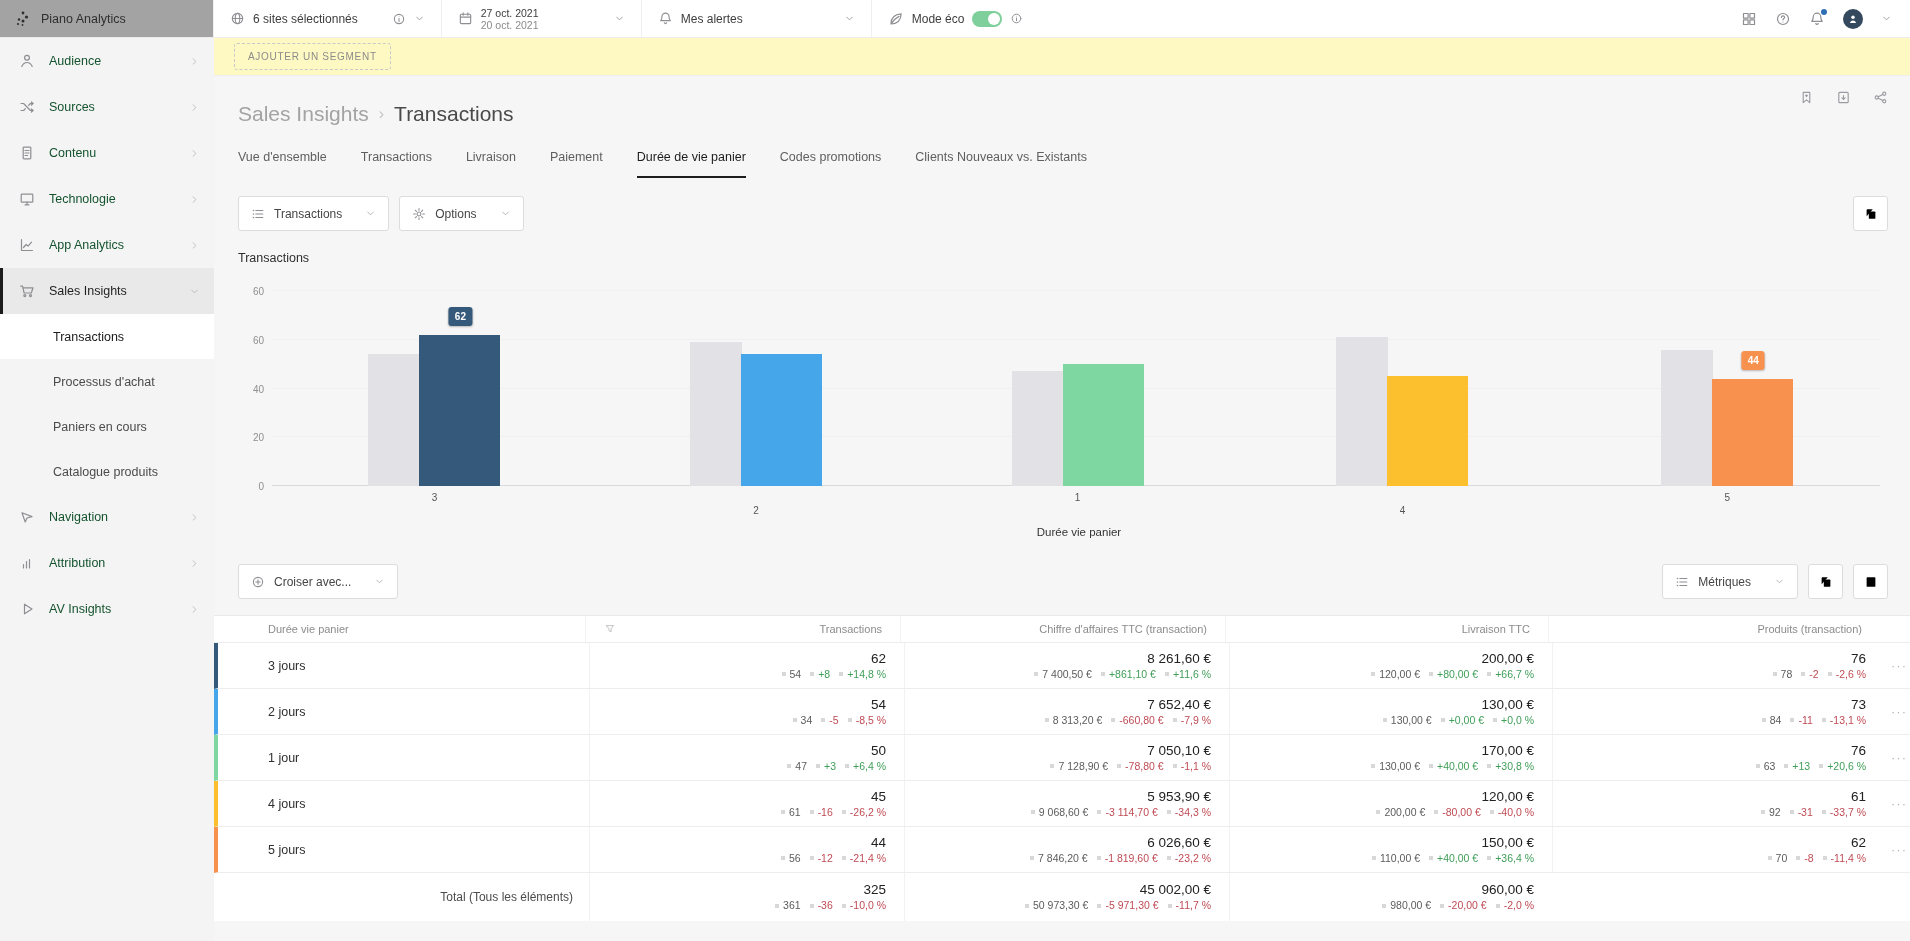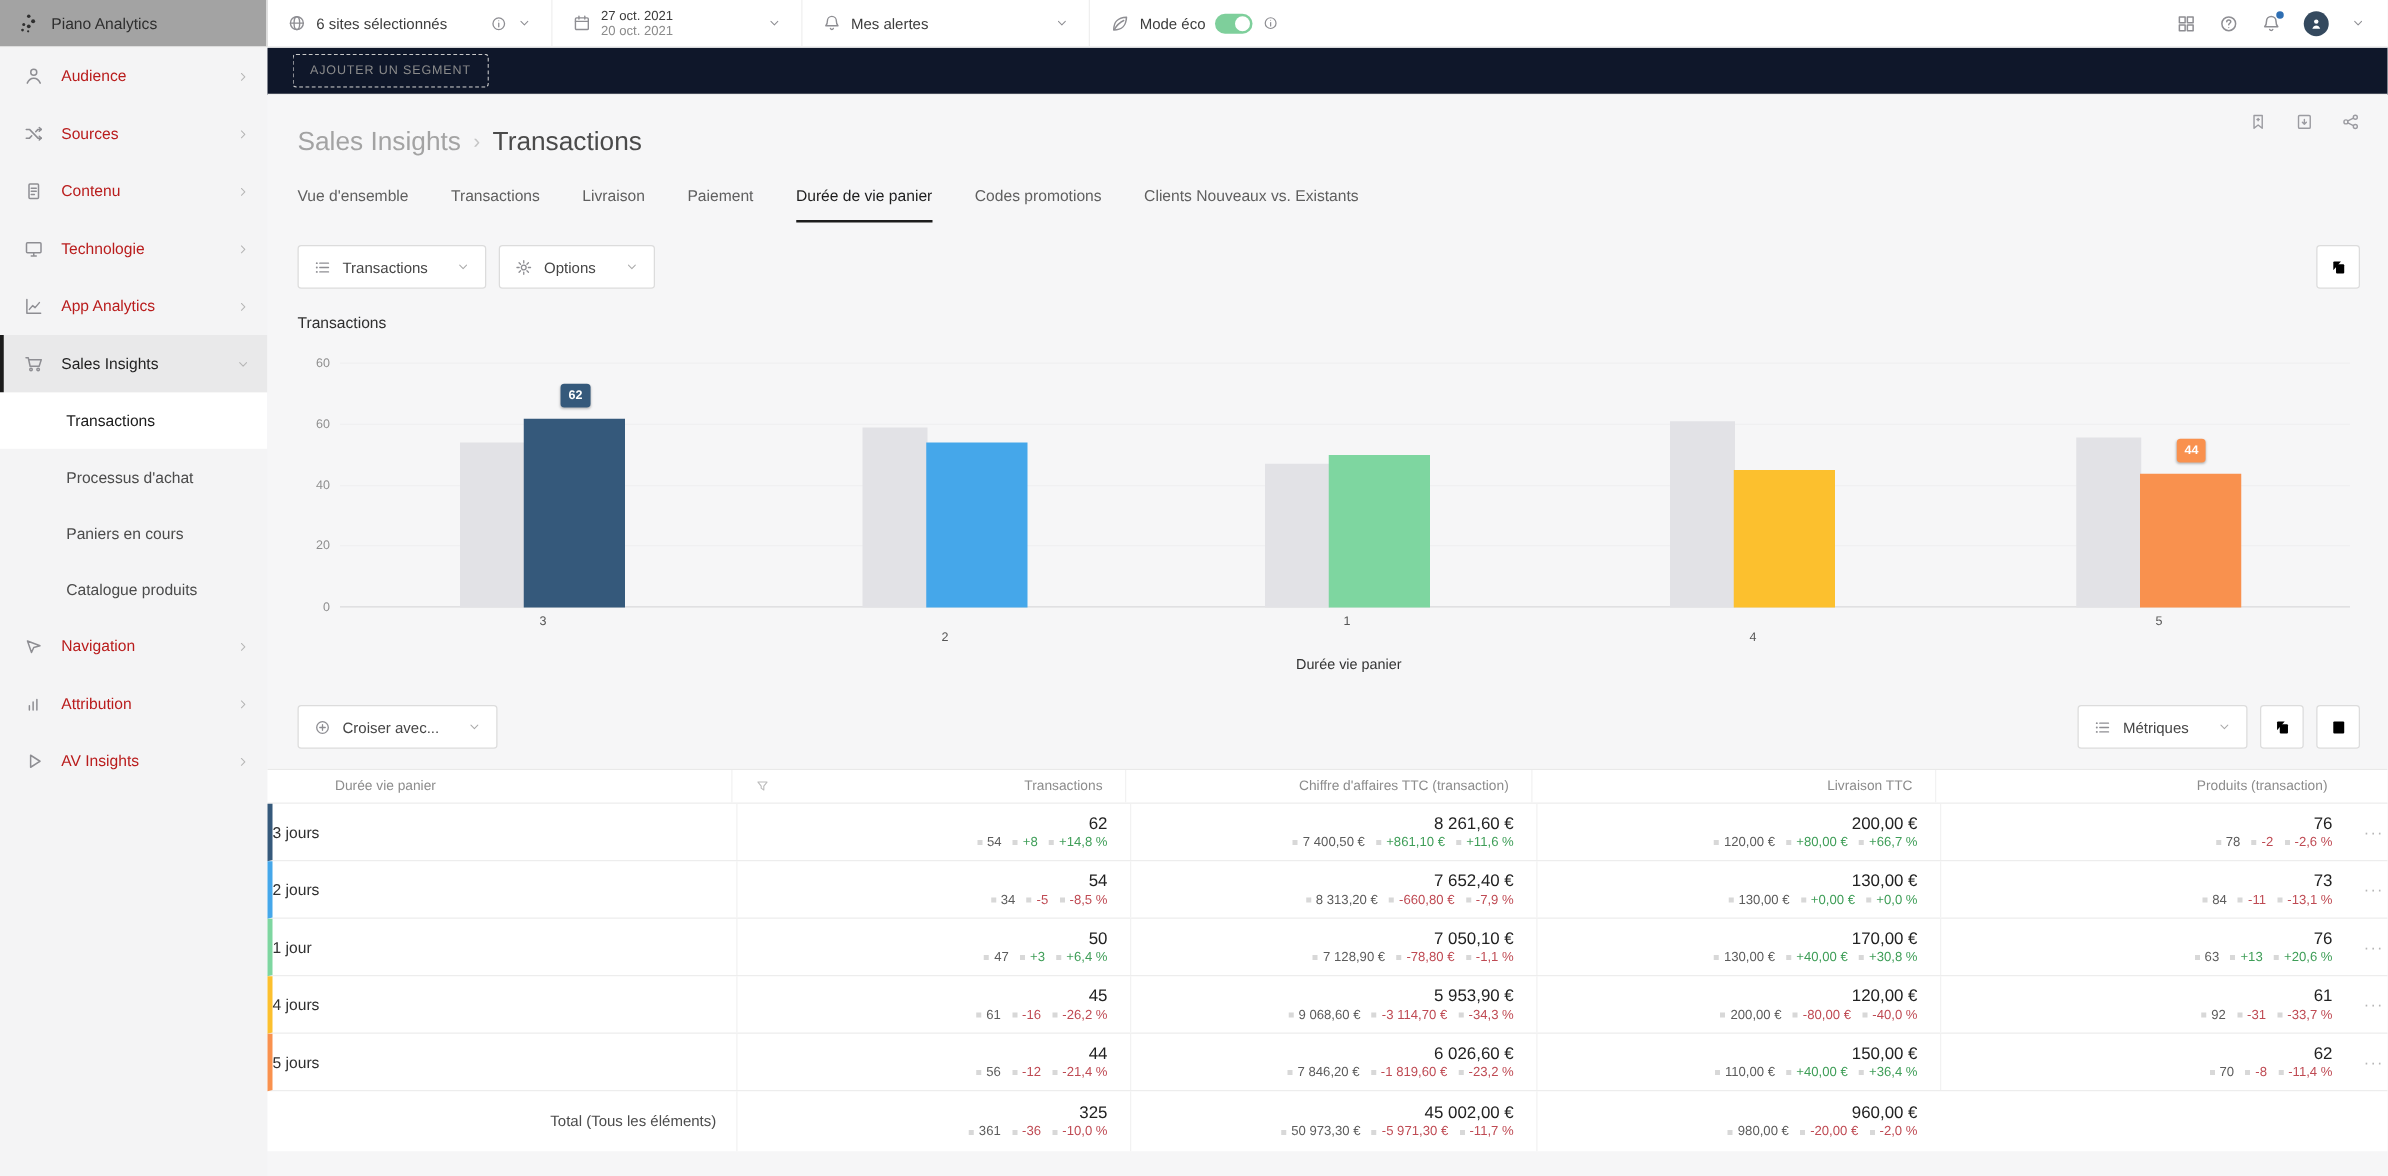--- a/index.html
+++ b/index.html
@@ -21,29 +21,29 @@
   .tb-right{display:flex;align-items:center;gap:18px;padding-right:18px;}
   .toggle{width:30px;height:16px;border-radius:8px;background:#7ecf9b;position:relative;cursor:pointer;flex:none;}
   .toggle .knob{position:absolute;top:2px;right:2px;width:12px;height:12px;border-radius:50%;background:#fff;}
   .bell-wrap{position:relative;}
   .dot{position:absolute;top:-2px;right:-2px;width:6px;height:6px;border-radius:50%;background:#2f6fb3;}
   .avatar{width:20px;height:20px;border-radius:50%;background:#34495e;display:flex;align-items:center;justify-content:center;}
 
   
   .sidebar{position:absolute;top:38px;left:0;bottom:0;width:214px;background:#f4f4f5;overflow:hidden;}
   .nav-item{height:46px;display:flex;align-items:center;gap:14px;padding:0 14px 0 16px;
-    font-size:12.5px;color:#b91c1c;cursor:pointer;border-left:3px solid transparent;}
+    font-size:12.5px;color:#14532d;cursor:pointer;border-left:3px solid transparent;}
   .nav-item .chev{margin-left:auto;color:#b5b5b5;}
   .nav-item.selected{background:#e9e9ea;border-left:3px solid #1b1b1b;color:#1f1f1f;}
   .nav-sub{height:45px;display:flex;align-items:center;padding-left:53px;font-size:12.5px;color:#4b4b4b;cursor:pointer;}
   .nav-sub.active{background:#ffffff;color:#1a1a1a;}
 
   
   .content{position:absolute;top:38px;left:214px;right:0;bottom:0;background:#f6f6f7;}
-  .segment-bar{height:38px;background:#0f172a;border-bottom:1px solid #eeeeee;display:flex;align-items:center;padding-left:20px;}
+  .segment-bar{height:38px;background:#fef9c3;border-bottom:1px solid #eeeeee;display:flex;align-items:center;padding-left:20px;}
   .segment-btn{border:1px dashed #c9c9c9;border-radius:3px;background:transparent;color:#8b8b8b;
     font-size:10px;letter-spacing:.7px;padding:7px 13px;cursor:pointer;font-family:inherit;}
   .page-head{display:flex;align-items:flex-start;padding:26px 22px 0 24px;}
   .breadcrumb{display:flex;align-items:center;gap:10px;font-size:21px;}
   .bc-parent{color:#a3a3a3;cursor:pointer;}
   .bc-sep{color:#c5c5c5;font-size:16px;}
   .bc-current{color:#4a4a4a;}
   .head-actions{margin-left:auto;display:flex;gap:22px;align-items:center;margin-top:-12px;}
   .head-actions .ic{color:#9b9ba1;cursor:pointer;}
 
@@ -78,21 +78,21 @@
 
   
   .table-controls{display:flex;align-items:center;gap:10px;padding:22px 22px 16px 24px;}
   .table{background:#fff;border-top:1px solid #e9e9e9;}
   .t-row{display:grid;grid-template-columns:371px 315px 325px 323px 332px 30px;align-items:stretch;border-bottom:1px solid #ededed;}
   .t-head{height:27px;}
   .t-head .hcell{font-size:11px;color:#8c8c8c;display:flex;align-items:center;justify-content:flex-end;padding:0 18px;border-left:1px solid #f2f2f2;}
   .t-head .hcell:first-child{justify-content:flex-start;border-left:none;padding-left:54px;}
   .t-head .hcell .funnel{margin-right:auto;color:#bcbcbc;}
   .t-data{height:46px;border-left:4px solid transparent;}
-  .cell-label{display:flex;align-items:center;font-size:12.5px;color:#2f2f2f;}
+  .cell-label{display:flex;align-items:center;padding-left:50px;font-size:12.5px;color:#2f2f2f;}
   .metric{border-left:1px solid #f2f2f2;display:flex;flex-direction:column;justify-content:center;
     align-items:flex-end;padding:0 18px;gap:3px;}
   .metric .main{font-size:13.5px;color:#222;line-height:14px;}
   .metric .sub{display:flex;align-items:center;gap:9px;font-size:10.5px;line-height:11px;}
   .sub .item{display:inline-flex;align-items:center;gap:4px;}
   .sq{width:4px;height:4px;background:#d8d8d8;display:inline-block;flex:none;}
   .neutral{color:#5c5c5c;}
   .up{color:#3f9e58;}
   .down{color:#bf4a53;}
   .cell-more{display:flex;align-items:center;justify-content:center;color:#b5b5b5;font-size:13px;cursor:pointer;letter-spacing:1px;}

